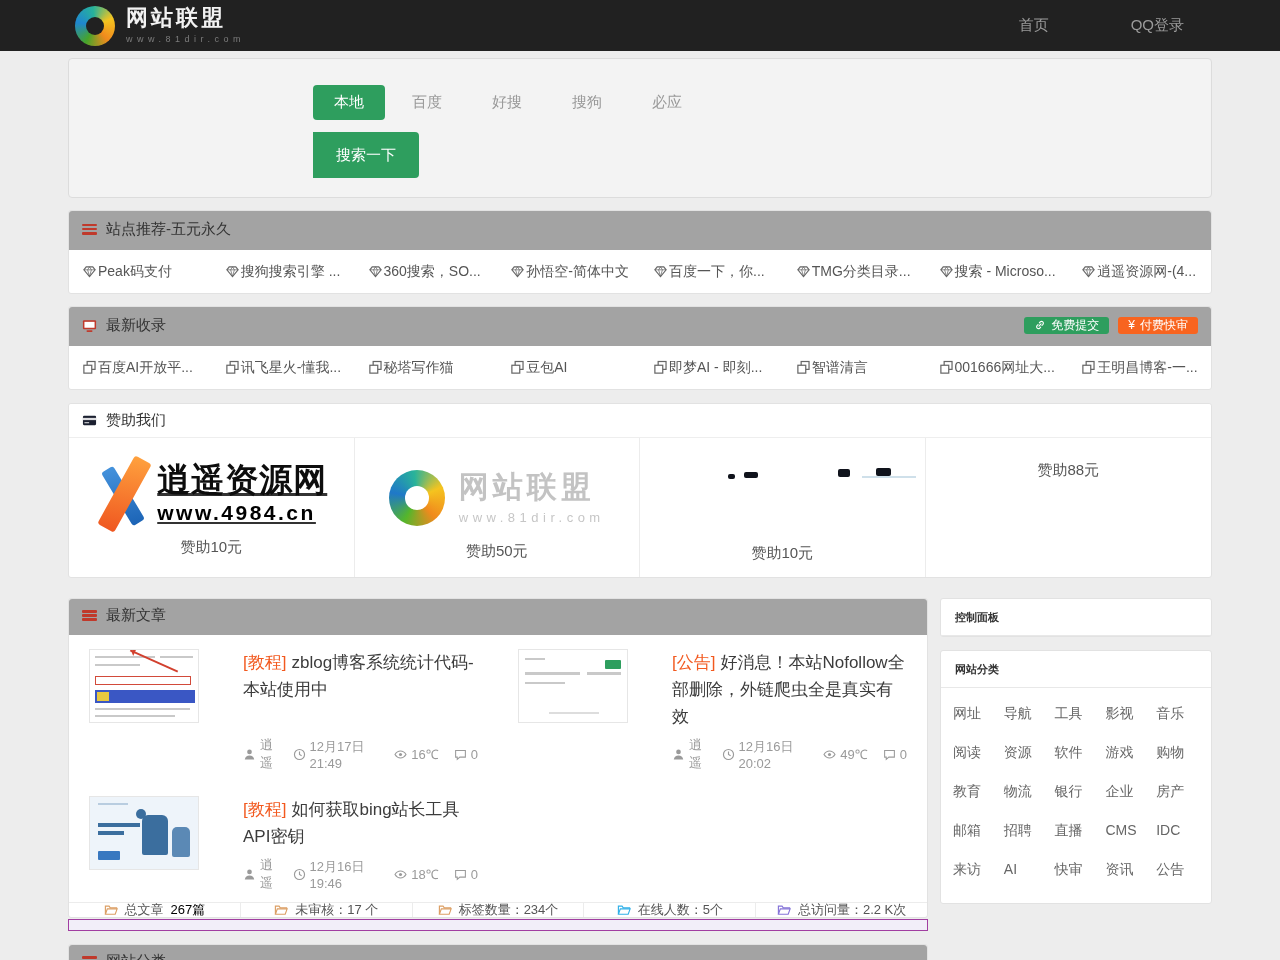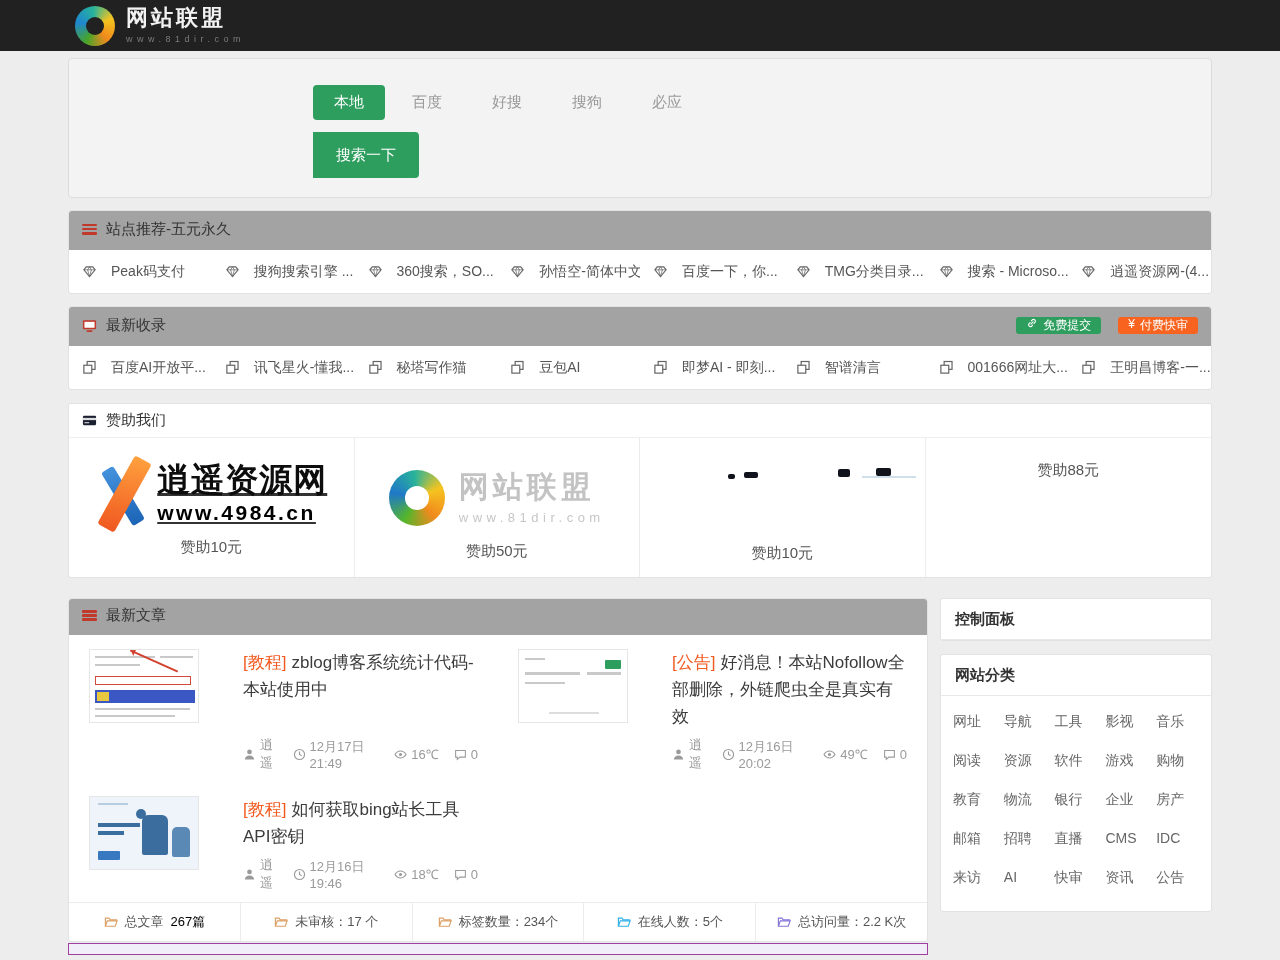--- a/index.html
+++ b/index.html
@@ -39,27 +39,27 @@
     border-radius:0 4px 4px 0; cursor:pointer; font-family:inherit; }
 
   
   .panel { background:#fff; border:1px solid #e2e2e2; border-radius:3px; margin-top:12px; }
   .panel-head { height:39px; display:flex; align-items:center; padding:0 13px; background:#a3a3a3;
     border-bottom:3px solid #a3a3a3; border-radius:3px 3px 0 0; font-size:15px; color:#333; }
   .hamburger { width:15px; height:11px; display:flex; flex-direction:column; justify-content:space-between; margin-right:9px; flex:none; }
   .hamburger i { display:block; height:2.6px; background:#c0392b; border-radius:1px; }
   .head-ic { color:#c0392b; margin-right:9px; }
   .link-row { display:flex; height:43px; align-items:center; }
-  .link-item { flex:1; display:flex; align-items:center; gap:14px; padding-left:13px; font-size:14px; color:#555;
+  .link-item { flex:1; display:flex; align-items:center; gap:1px; padding-left:13px; font-size:14px; color:#555;
     white-space:nowrap; overflow:hidden; cursor:pointer; min-width:0; }
   .link-item .ic { color:#666; }
 
   .head-btns { margin-left:auto; display:flex; gap:9px; }
-  .mini-btn { height:17px; display:flex; align-items:flex-start; gap:5px; padding:0 10px; border:none; border-radius:3px;
-    color:#fff; font-size:12px; cursor:pointer; font-family:inherit;margin-left:8px; }
+  .mini-btn { height:17px; display:flex; align-items:center; gap:5px; padding:0 10px; border:none; border-radius:3px;
+    color:#fff; font-size:12px; cursor:pointer; font-family:inherit; }
   .btn-free { background:#2e9e5e; }
   .btn-paid { background:#f8641f; }
   .mini-btn .ic { width:12px; height:12px; color:#fff; }
 
   
   .sponsor-body { display:flex; height:139px; }
   .sponsor-card { width:25%; border-right:1px solid #ececec; padding:10px 12px; position:relative; cursor:pointer; }
   .sponsor-card:last-child { border-right:none; }
   .sponsor-amount { text-align:center; font-size:15px; color:#555; }
 
@@ -111,33 +111,33 @@
   .t1-arrow::after { content:""; position:absolute; left:-3px; top:-3px; border:4px solid transparent; border-right-color:#d2402e; }
   .t2-btn { position:absolute; right:6px; top:10px; width:16px; height:9px; background:#2e9e5e; border-radius:1px; }
   .t3 { background:#eef4fa; }
   .t3-head { position:absolute; left:8px; top:26px; width:42px; height:4px; background:#3b6e9e; }
   .t3-head2 { position:absolute; left:8px; top:34px; width:26px; height:4px; background:#3b6e9e; }
   .t3-btn { position:absolute; left:8px; top:54px; width:22px; height:9px; background:#3878c0; border-radius:1px; }
   .t3-p1 { position:absolute; right:30px; top:18px; width:26px; height:40px; background:#3b6e9e; border-radius:6px 6px 2px 2px; }
   .t3-p2 { position:absolute; right:8px; top:30px; width:18px; height:30px; background:#5b89b5; border-radius:5px 5px 2px 2px; }
   .t3-dot { position:absolute; right:52px; top:12px; width:10px; height:10px; border-radius:50%; background:#3b6e9e; }
 
-  .stats-row { display:flex; border-top:1px solid #ececec; height:39px; align-items:stretch; }
+  .stats-row { display:flex; border-top:1px solid #ececec; height:15px; align-items:stretch; }
   .stat { flex:1; display:flex; align-items:center; justify-content:center; gap:7px; font-size:13px; color:#555;
     border-left:1px solid #ececec; cursor:pointer; }
   .stat:first-child { border-left:none; }
   .stat .value { color:#000000; }
   .stat .ic { width:14px; height:14px; }
   .f-orange { color:#dc9f64; } .f-blue { color:#31b0e8; } .f-purple { color:#8574d8; }
 
   .marquee-bar { height:12px; border:1px solid #a13ea1; background:#f2eef9; margin-top:1px; }
 
   
   .side-panel { background:#fff; border:1px solid #e2e2e2; border-radius:3px; margin-bottom:13px; }
-  .side-head { padding:11px 14px 10px; font-size:15px; font-weight:bold; color:#333; border-bottom:1px solid #e8e8e8; }
+  .side-head { padding:11px 14px 10px; font-size:11px; font-weight:bold; color:#333; border-bottom:1px solid #e8e8e8; }
   .control-body { padding:8px 14px 10px; font-size:14px; color:#666; line-height:23px; }
   .control-links a { color:#666; text-decoration:none; margin-right:9px; cursor:pointer; }
   .cat-grid { display:flex; flex-wrap:wrap; padding:6px 6px 14px 10px; }
   .cat-link { width:20%; padding:11px 0 10px 2px; font-size:14px; color:#666; text-decoration:none; cursor:pointer; white-space:nowrap; }
 </style>
 </head>
 <body>
 
 <svg width="0" height="0" style="position:absolute" aria-hidden="true">
   <symbol id="i-gem" viewBox="0 0 16 16">
@@ -180,20 +180,24 @@
       <path d="M1.6 12.5V3.6h4.2l1.4 1.9h7.2v1.2" fill="none" stroke="currentColor" stroke-width="1.3"></path>
       <path d="M3.8 6.7h11.2L12.8 12.9H1.6z" fill="none" stroke="currentColor" stroke-width="1.3"></path>
     </symbol>
 </svg>
 
 <div class="site-header">
   <div class="logo-mark"></div>
   <div class="brand-text">
     <div class="brand-title">网站联盟</div>
     <div class="brand-domain">www.81dir.com</div>
+  </div>
+  <div class="header-nav">
+    <a>首页</a>
+    <a>QQ登录</a>
   </div>
 </div>
 
 <div class="container">
 
   <div class="search-card">
     <div class="search-inner">
       <div class="search-tabs">
 
       <span class="tab">本地</span>

